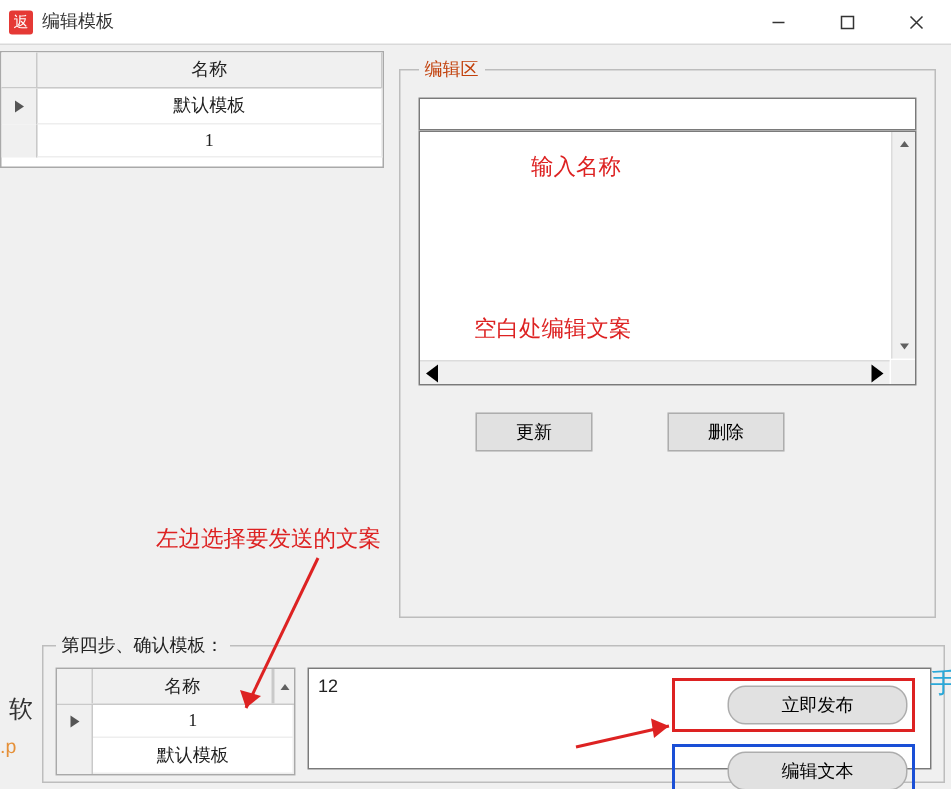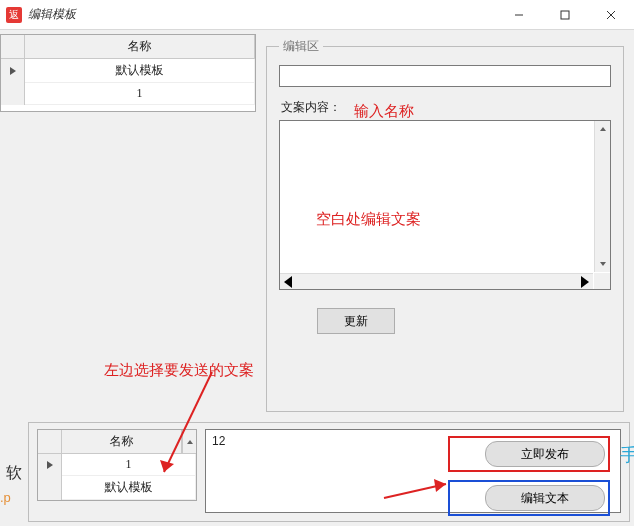--- a/index.html
+++ b/index.html
@@ -25,21 +25,21 @@
   }
   .title-icon {
     width: 16px; height: 16px;
     background: #e53935;
     color: #fff;
     font-size: 10px;
     display: flex; align-items: center; justify-content: center;
     border-radius: 2px;
     margin-right: 6px;
   }
-  .title-text { flex: 1; color: #333; font-style: italic; }
+  .title-text { flex: 1; color: #333; }
   .win-btns { display: flex; height: 100%; }
   .win-btn {
     width: 46px; height: 100%;
     display: flex; align-items: center; justify-content: center;
     color: #333;
   }
   .win-btn svg { width: 10px; height: 10px; stroke: currentColor; stroke-width:1; fill:none; }
 
   
   .main {
@@ -96,21 +96,21 @@
   }
   fieldset.group {
     border: 1px solid #bdbdbd;
     margin: 0; padding: 10px 12px 12px 12px;
     height: 100%;
     position: relative;
     background: #f0f0f0;
   }
   fieldset.group > legend {
     padding: 0 4px;
-    color: #737373;
+    color: #c2410c;
   }
   .form-label { margin: 6px 0 4px 2px; }
   .text-input {
     width: 100%;
     height: 22px;
     border: 1px solid #7a7a7a;
     background: #fff;
     padding: 2px 4px;
   }
   .textarea {
@@ -271,21 +271,20 @@
       </div>
     </div>
   </div>
 
   <div class="right-pane">
     <fieldset class="group">
       <legend>编辑区</legend>
 
       <input class="text-input" type="text" style="">
 
-      <div class="form-label" style="margin-top:12px;">文案内容：</div>
       <div style="position:relative;">
         <div class="textarea"></div>
         <div class="scrollbar" style="display:flex;flex-direction:column;">
           <div class="arrow">
               <svg viewBox="0 0 8 8">
                 <path d="M4 2 L7 6 H1 Z"></path>
               </svg>
             </div>
           <div class="track"></div>
           <div class="arrow">
@@ -305,28 +304,30 @@
               <svg viewBox="0 0 8 8">
                 <path d="M6 4 L2 7 V1 Z"></path>
               </svg>
             </div>
         </div>
         <div class="scroll-corner"></div>
       </div>
 
       <div class="btn-row">
         <button class="btn">更新</button>
+        <button class="btn">删除</button>
       </div>
     </fieldset>
   </div>
 </div>
 
 <div class="bottom">
   <div class="bottom-left-clip">软</div>
   <fieldset class="step">
+    <legend>第四步、确认模板：</legend>
 
     <div class="step-grid-wrap">
       <div class="step-grid grid">
         <div class="grid-header">
           <div class="row-sel"></div>
           <div class="col">名称</div>
           <div style="width:14px;border-left:1px solid #c9c9c9;display:flex;align-items:center;justify-content:center;">
             <svg width="8" height="8" viewBox="0 0 8 8">
                 <path d="M4 2 L7 6 H1 Z" fill="#606060"></path>
               </svg>
@@ -354,21 +355,21 @@
         <span class="wrap-blue">
           <button class="btn">编辑文本</button>
         </span>
       </div>
     </div>
   </fieldset>
 </div>
 
 <div class="anno" style="left:354px; top:102px;">输入名称</div>
 <div class="anno" style="left:316px; top:210px;">空白处编辑文案</div>
-<div class="anno" style="left:104px; top:350px;margin-top:11px;">左边选择要发送的文案</div>
+<div class="anno" style="left:104px; top:350px;">左边选择要发送的文案</div>
 
 <svg class="arrow-anno" style="left:150px;top:368px;" width="80" height="120">
   <line x1="62" y1="4" x2="14" y2="104" stroke="#d22" stroke-width="2"></line>
   <polygon points="14,104 10,92 24,96" fill="#d22"></polygon>
 </svg>
 <svg class="arrow-anno" style="left:380px;top:468px;" width="80" height="40">
   <line x1="4" y1="30" x2="66" y2="16" stroke="#d22" stroke-width="2"></line>
   <polygon points="66,16 54,11 56,24" fill="#d22"></polygon>
 </svg>
 

